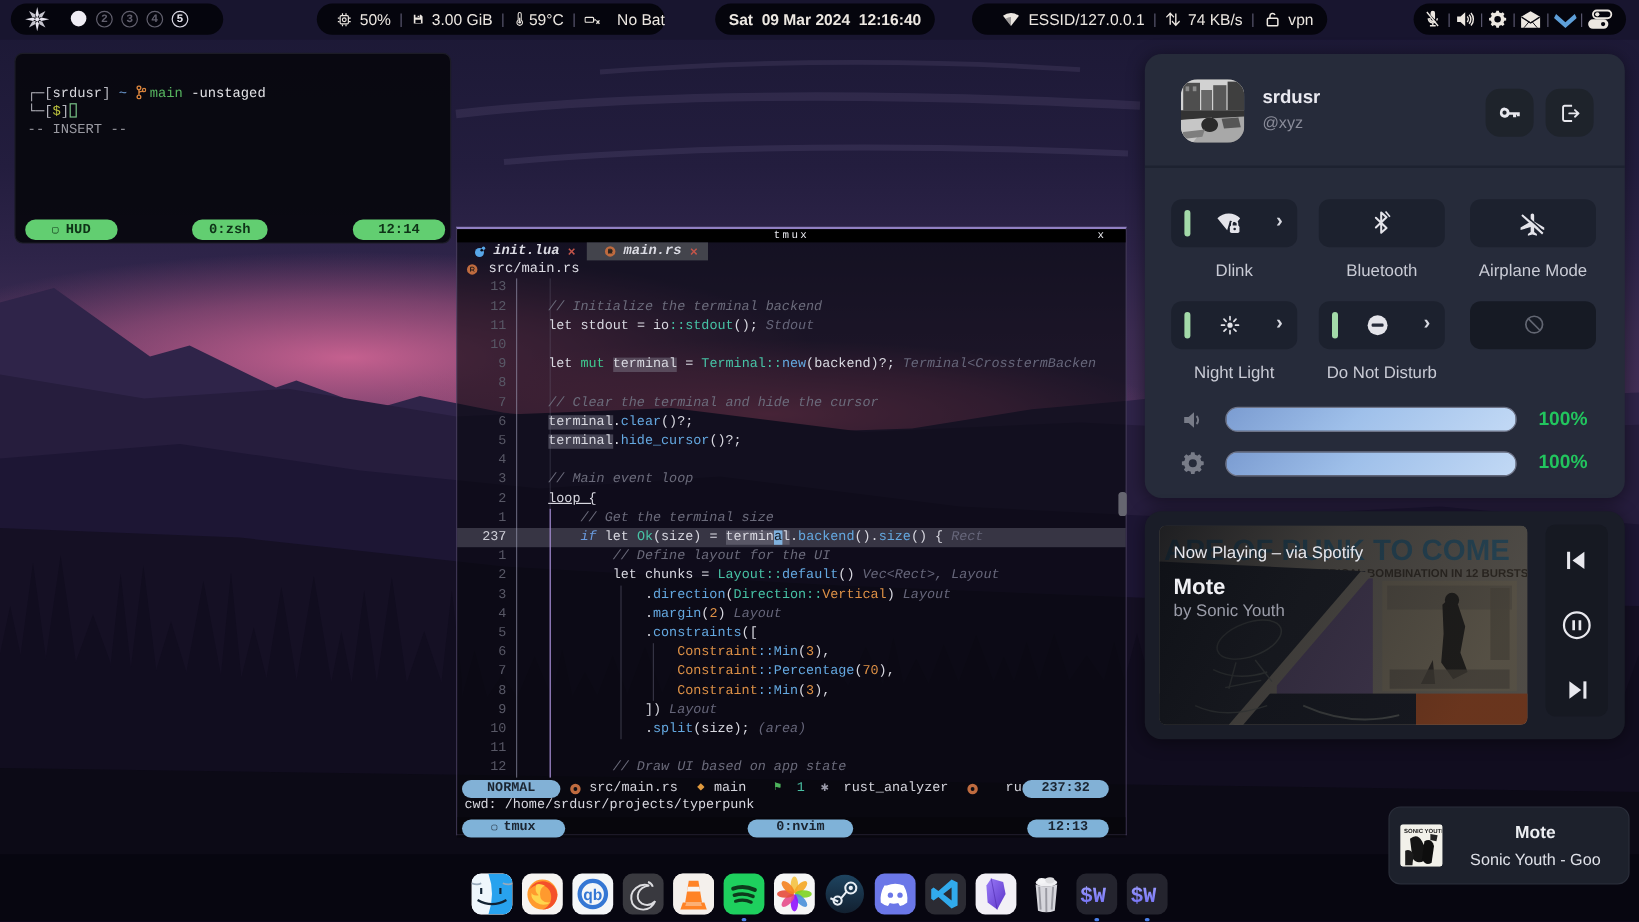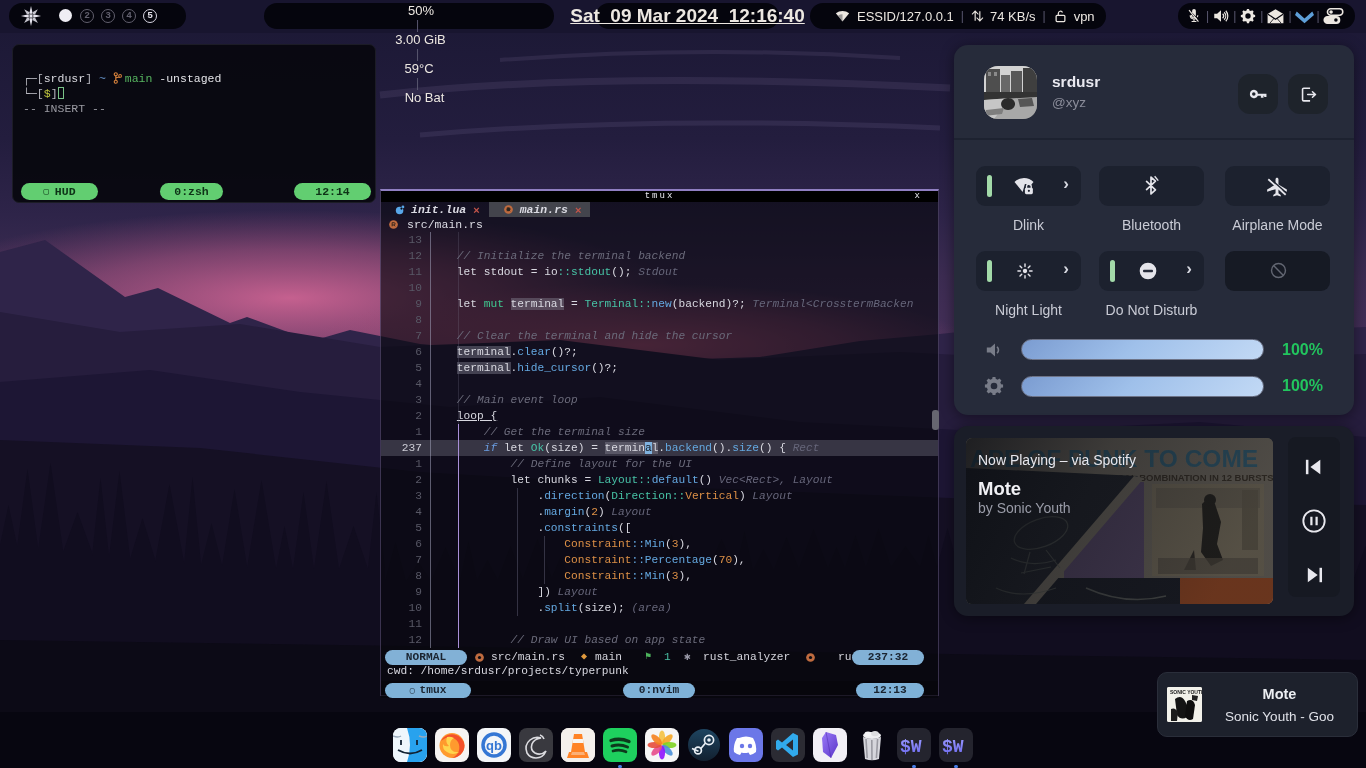--- a/index.html
+++ b/index.html
@@ -113,21 +113,21 @@
       <path d="M19.5 19.5 L16.5 14 L13.4 13.4 L14 16.5 Z" opacity="0.85"></path>
       <circle cx="12" cy="12" r="1.8"></circle>
     </svg>
     <div style="position:absolute; left:50px; top:6px; width:13px; height:13px; border-radius:50%; background:#efedf4;"></div>
     <div class="wsn" style="left:71px; color:#62606e; border-color:#62606e;">2</div>
     <div class="wsn" style="left:92px; color:#62606e; border-color:#62606e;">3</div>
     <div class="wsn" style="left:113px; color:#62606e; border-color:#62606e;">4</div>
     <div class="wsn" style="left:134px; color:#e5e3ec; border-color:#d8d6e2; border-width:1.7px;">5</div>
   </div>
 
-  <div class="pill" style="left:264px; width:290px; padding-left:17px;flex-direction:column;">
+  <div class="pill" style="left:264px; width:290px; padding-left:17px;">
     <svg width="15" height="15" viewBox="0 0 24 24" fill="none" stroke="#ece7e1" stroke-width="2">
       <rect x="5" y="5" width="14" height="14" rx="2"></rect>
         <circle cx="12" cy="12" r="3.2"></circle>
       <path d="M9 1v3M15 1v3M9 20v3M15 20v3M1 9h3M1 15h3M20 9h3M20 15h3"></path>
     </svg>
     <span style="margin-left:7px;">50%</span>
       <span class="sep">|</span>
     <svg width="14" height="14" viewBox="0 0 24 24" fill="#ece7e1">
       <path d="M4 4 h13 l3 3 v13 h-16 Z M7 4 v5 h8 v-5 Z M11 5.5 h3 v2.5 h-3 Z"></path>
       <rect x="7" y="13" width="10" height="6" fill="#05050d"></rect>
@@ -141,21 +141,21 @@
     </svg>
     <span style="margin-left:3px;">59°C</span>
       <span class="sep">|</span>
     <svg width="17" height="15" viewBox="0 0 26 24" fill="none" stroke="#ece7e1" stroke-width="2">
       <path d="M2.5 8 h11 a1.5 1.5 0 0 1 1.5 1.5 v5 a1.5 1.5 0 0 1 -1.5 1.5 h-11 a1.5 1.5 0 0 1 -1.5 -1.5 v-5 a1.5 1.5 0 0 1 1.5 -1.5 Z M17.5 10.5 v3"></path>
       <path d="M19.5 13 l5 5.5 M24.5 13 l-5 5.5" stroke-width="2.2"></path>
     </svg>
     <span style="margin-left:14px;">No Bat</span>
   </div>
 
-  <div class="pill" style="left:596px; width:183px; justify-content:center; font-weight:bold; font-size:19px;text-decoration:underline;">Sat&nbsp; 09 Mar 2024&nbsp; 12:16:40</div>
+  <div class="pill" style="left:596px; width:183px; justify-content:center; font-weight:bold; font-size:13px;">Sat&nbsp; 09 Mar 2024&nbsp; 12:16:40</div>
 
   <div class="pill" style="left:810px; width:296px; padding-left:24px;">
     <svg width="17" height="14" viewBox="0 0 24 20" fill="#ece7e1">
       <path d="M12 18 L2.5 6 A15.5 15.5 0 0 1 21.5 6 Z"></path>
       <path d="M12 18 L5.5 9.5 A11 11 0 0 1 12 7.5 Z" fill="#05050d" opacity="0.35"></path>
     </svg>
     <span style="margin-left:6px;">ESSID/127.0.0.1</span>
       <span class="sep">|</span>
     <svg width="13" height="14" viewBox="0 0 22 24" fill="#ece7e1">
       <path d="M7 22 V8 L3 12 L2 10.5 L8 4 L14 10.5 L13 12 L9 8 V22 Z" transform="translate(-1,-2)"></path>
@@ -306,21 +306,21 @@
         <circle cx="12" cy="12" r="9.5" fill="#bf6b3f"></circle>
         <circle cx="12" cy="12" r="3.5" fill="#0d0d13"></circle>
       </svg>
     <span style="position:absolute; left:441px;margin-left:16px;">rust</span>
     <div class="bpill" style="left:471px; width:72px;">237:32</div>
   </div>
   <div id="cwd" class="mono">cwd: /home/srdusr/projects/typerpunk</div>
   <div style="position:absolute; left:551px; top:219px; width:7px; height:20px; background:#666670; border-radius:3px;"></div>
   <div id="tbar" class="mono">
     <div class="bpill tb" style="left:4px; width:86px;"><span style="font-size:8px; margin-right:5px;">▢</span>tmux</div>
-    <div class="bpill tb" style="left:242px; width:72px;">0:nvim</div>
+    <div class="bpill tb" style="left:242px; width:88px;">0:nvim</div>
     <div class="bpill tb" style="left:475px; width:68px;">12:13</div>
   </div>
 </div>
 
 
 <div id="panel">
 
   <div style="position:absolute; left:30px; top:21px; width:53px; height:53px; border-radius:14px; overflow:hidden;">
     <svg width="53" height="53" viewBox="0 0 53 53">
       <rect width="53" height="53" fill="#777"></rect>

